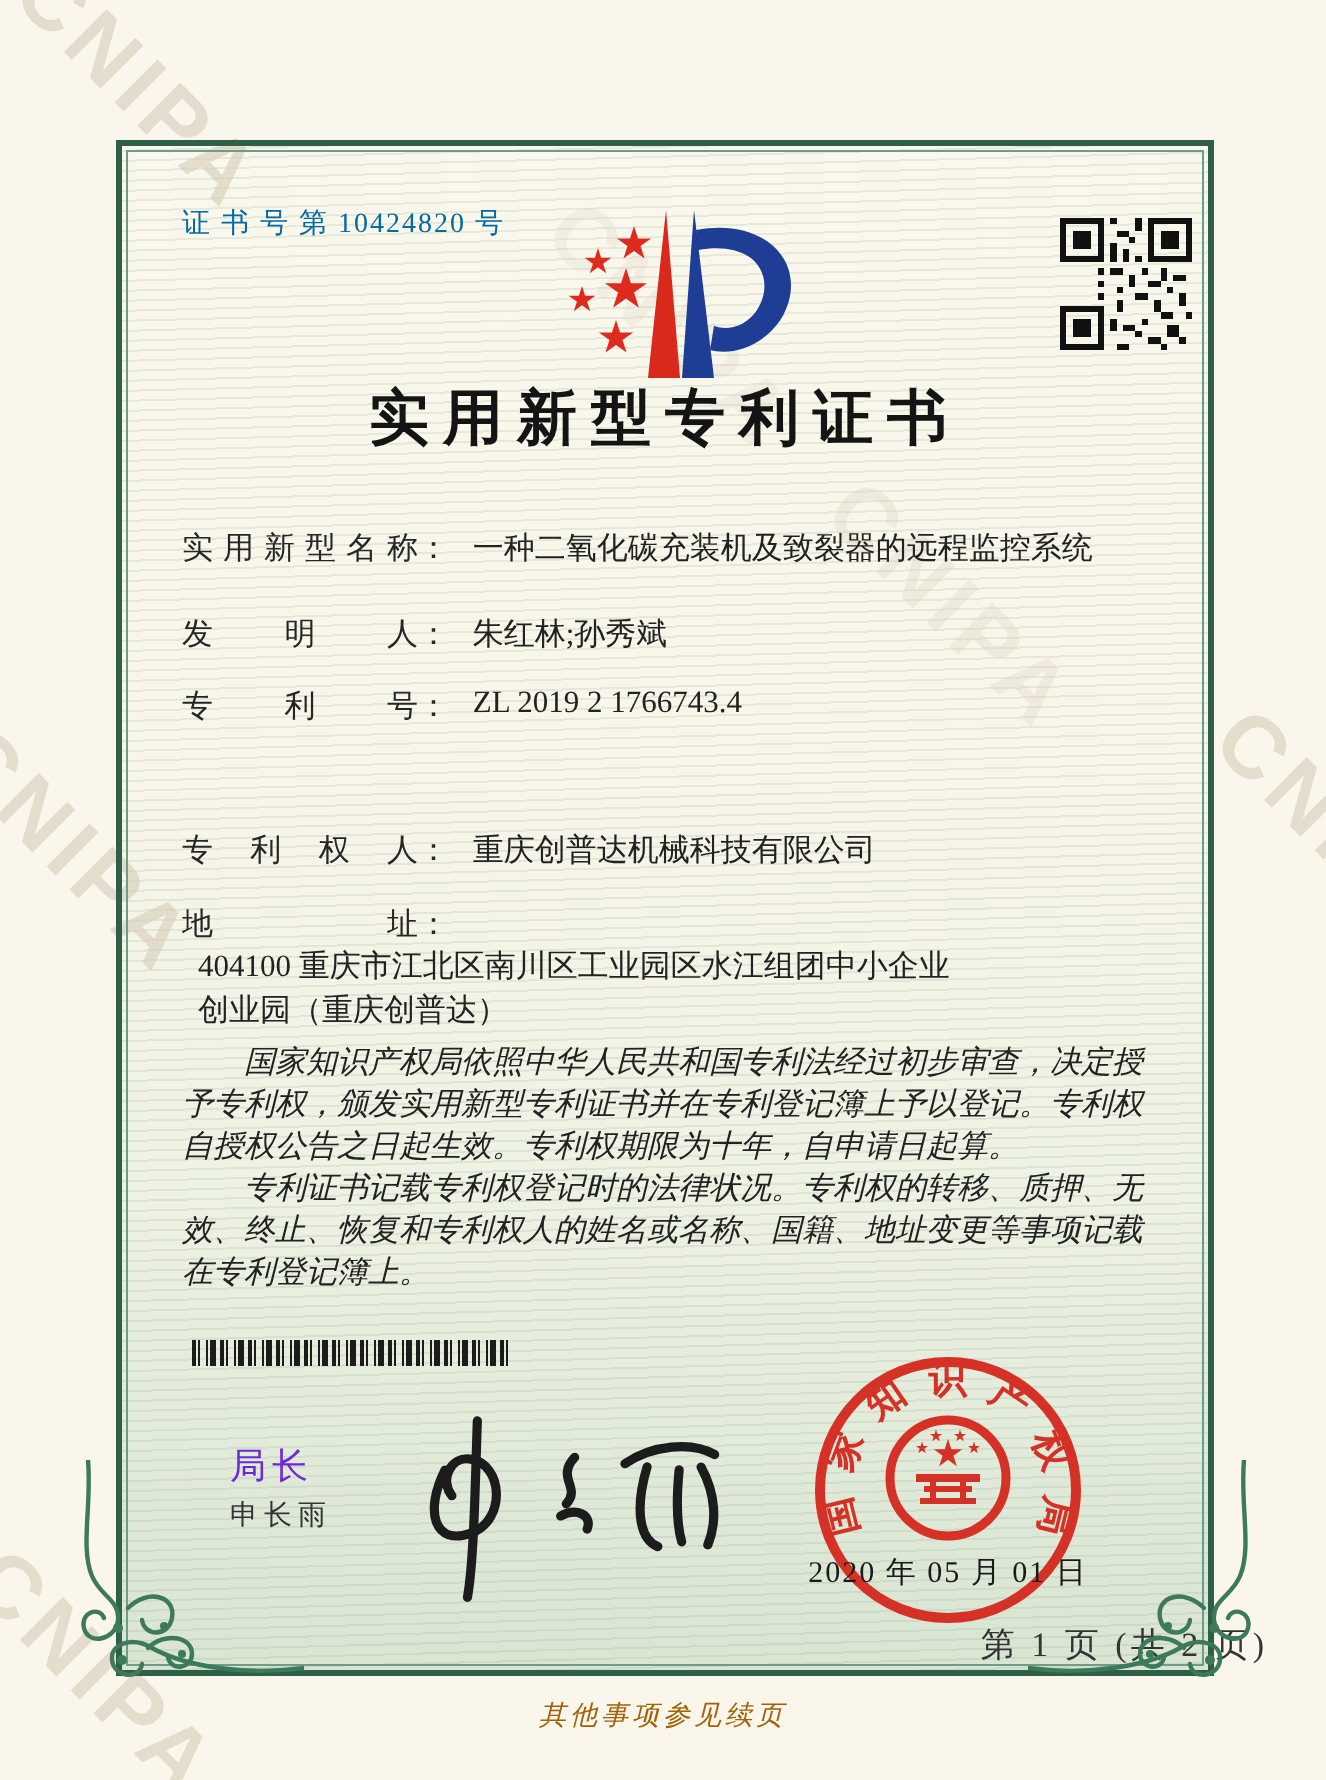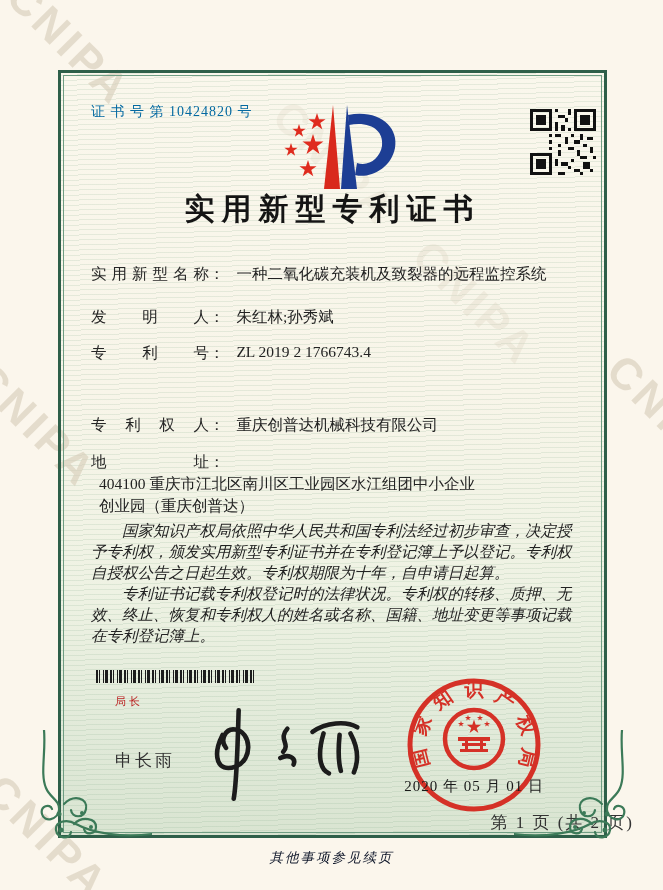--- a/index.html
+++ b/index.html
@@ -61,44 +61,44 @@
   .paras p{ margin:0; text-indent:2em; }
   .barcode{
     position:absolute; left:35px; top:597px; width:158px; height:13px;
     background:repeating-linear-gradient(90deg,
       #1c1c1c 0 2px, rgba(0,0,0,0) 2px 3px,
       #1c1c1c 3px 4px, rgba(0,0,0,0) 4px 7px,
       #1c1c1c 7px 8px, rgba(0,0,0,0) 8px 9px,
       #1c1c1c 9px 12px, rgba(0,0,0,0) 12px 14px);
   }
   .director-title{
-    position:absolute; left:54px; top:621px;
-    font-family:"Liberation Sans", sans-serif; font-size:11px;
-    letter-spacing:3px; color:#b91c1c;
+    position:absolute; left:54px; top:648px;
+    font-family:"Liberation Sans", sans-serif; font-size:18px;
+    letter-spacing:3px; color:#6d28d9;
   }
   .director-name{
     position:absolute; left:54px; top:676px;
-    font-family:"Liberation Sans", sans-serif; font-size:17px;
+    font-family:"Liberation Sans", sans-serif; font-size:14px;
     letter-spacing:3px; color:#333;
   }
   .signature{ position:absolute; left:134px; top:620px; transform:rotate(-2deg); }
   .seal{ position:absolute; left:343px; top:602px; opacity:.95; }
   .seal-date{
     position:absolute; left:340px; top:704px; width:146px;
     text-align:center; font-size:15px; letter-spacing:1px; color:#1a1a1a;
     white-space:nowrap;
   }
   .page-indicator{
     position:absolute; left:0; top:738px; width:549px;
     text-align:right; font-size:17px; letter-spacing:2px; color:#333;padding-left:24px;
   }
   .continuation{
     position:absolute; left:0; top:849px; width:663px; z-index:2;
     text-align:center; font-size:13.5px; font-style:italic;
-    font-family:"DejaVu Serif", serif; color:#0f172a; letter-spacing:2px;
+    font-family:"DejaVu Serif", serif; color:#a16207; letter-spacing:2px;
   }
   .ornament{ position:absolute; z-index:3; }
   .ornament.left{ left:30px; top:730px; }
   .ornament.right{ left:514px; top:730px; transform:scaleX(-1); }
 </style>
 </head>
 <body>
 
 <div class="page">
 

